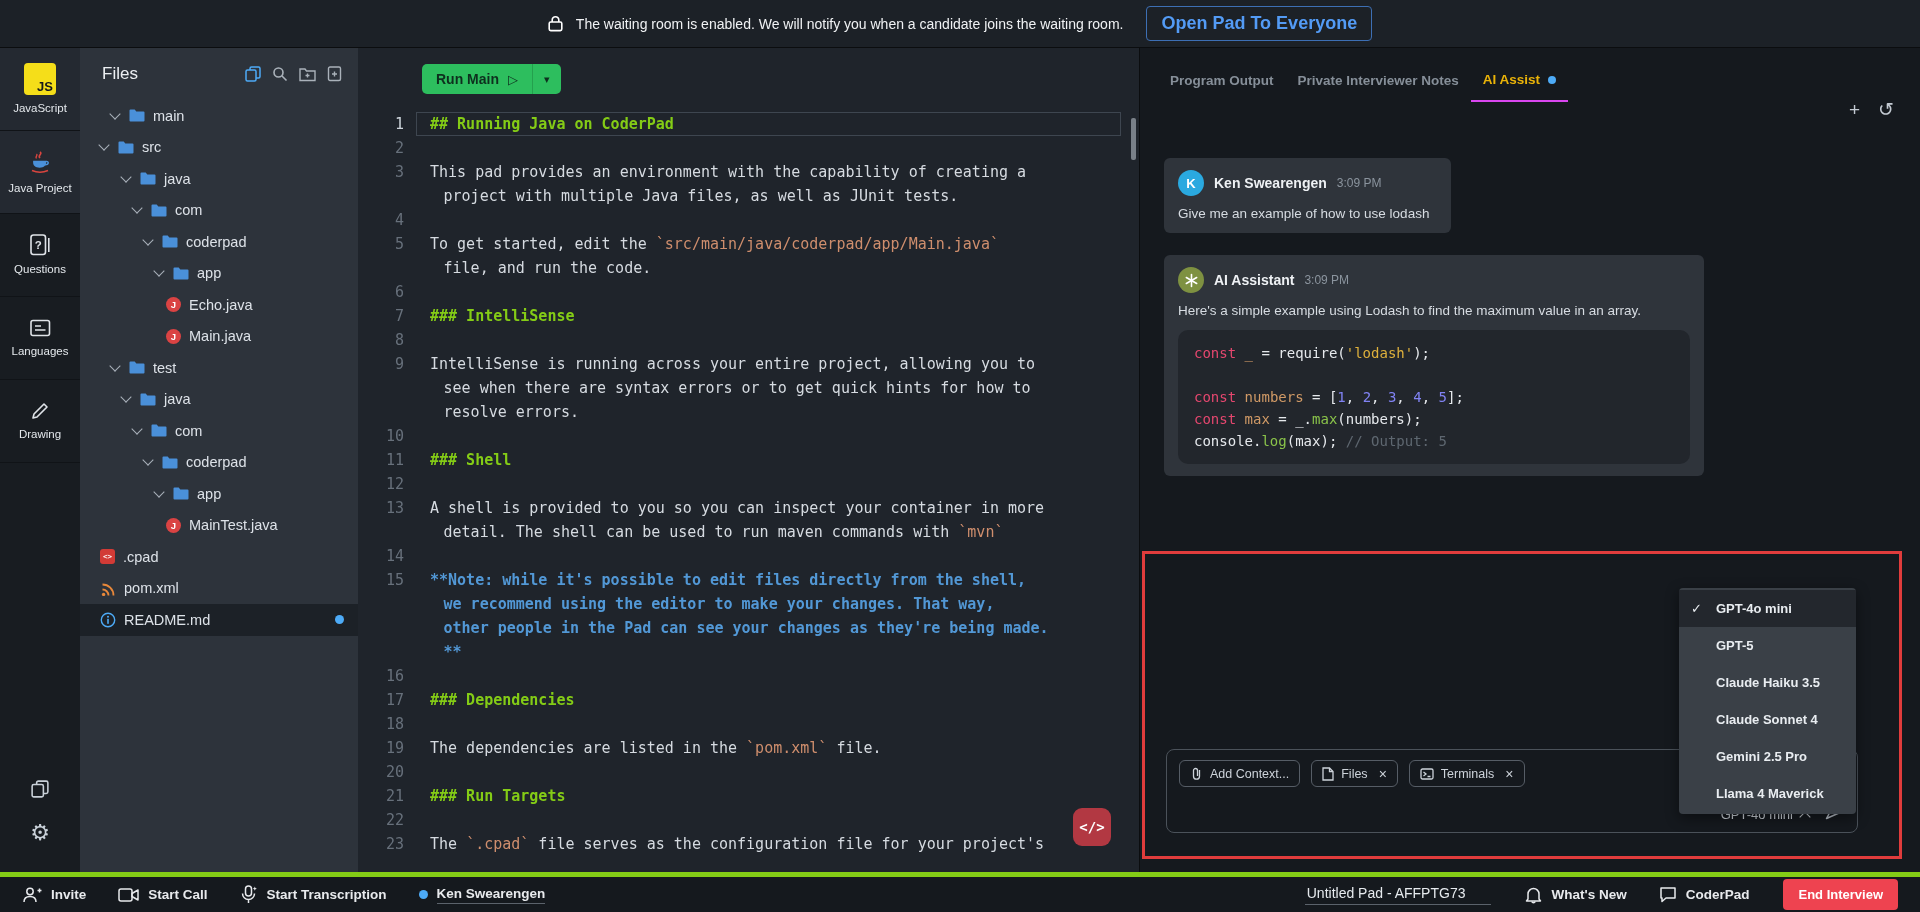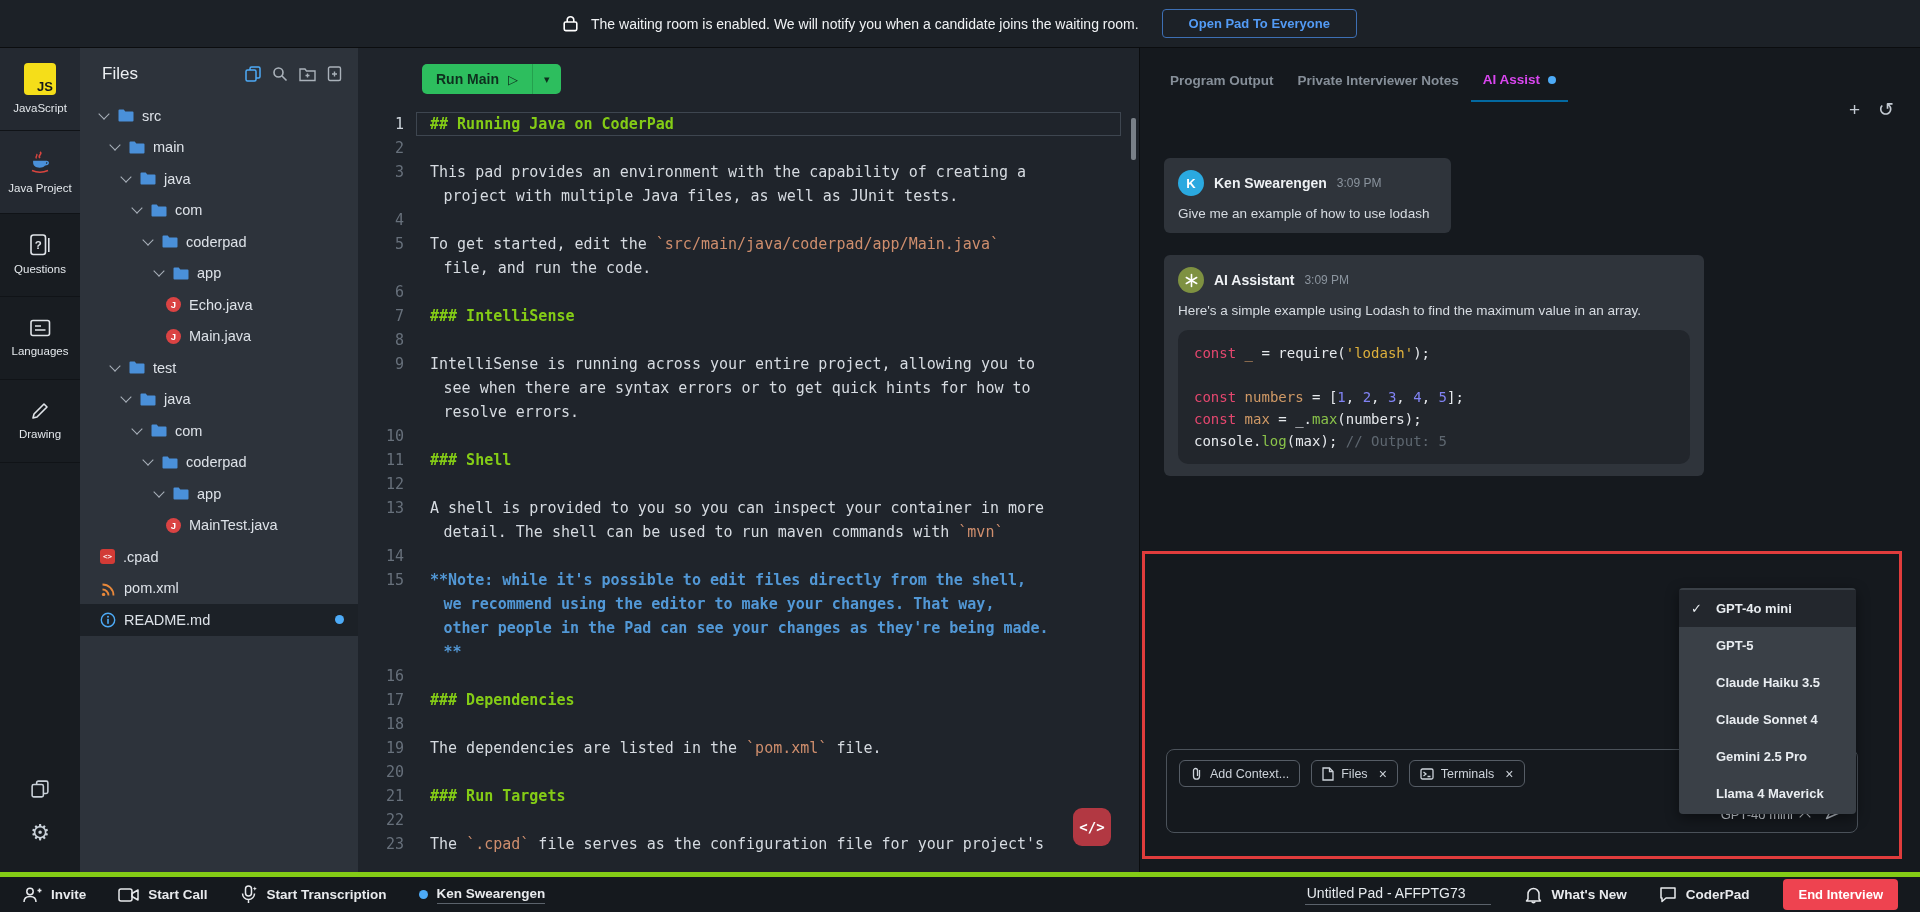--- a/index.html
+++ b/index.html
@@ -3,22 +3,22 @@
 <meta charset="utf-8">
 <style>
   html,body{margin:0;padding:0;background:#101214}
   .page{position:relative;width:1920px;height:912px;overflow:hidden;background:#101214;
         font-family:"Liberation Sans",sans-serif;color:#e8eaed;-webkit-font-smoothing:antialiased}
 
   
   .banner{position:absolute;left:0;top:0;width:100%;height:48px;background:#1c2127;
           display:flex;align-items:center;justify-content:center;gap:13px;font-size:14px;
           color:#f0f2f4;border-bottom:1px solid #0b0d0f;box-sizing:border-box}
-  .open-btn{border:1px solid #3d6fb4;color:#539bf5;font-weight:bold;font-size:13px;
-            padding:6px 26px;border-radius:4px;background:transparent;margin-left:10px;cursor:pointer;
+  .open-btn{border:1px solid #3d6fb4;color:#539bf5;font-weight:bold;font-size:18px;
+            padding:6px 14px;border-radius:4px;background:transparent;margin-left:10px;cursor:pointer;
             font-family:"Liberation Sans",sans-serif}
 
   
   .rail{position:absolute;left:0;top:48px;width:80px;height:824px;background:#181c21}
   .tile{height:82px;display:flex;flex-direction:column;align-items:center;justify-content:center;
         gap:7px;border-bottom:1px solid #101317;cursor:pointer}
   .tile.active{background:#242931}
   .tile .tlabel{font-size:11.5px;color:#e4e8ec;text-align:right;line-height:1.1}
   .jsbox{width:32px;height:32px;background:#f5de19;border-radius:4px;display:flex}
   .jsbox span{margin:auto 3px 1px auto;font-size:13px;font-weight:800;color:#15181c}
@@ -65,21 +65,21 @@
   .ed-scroll{position:absolute;right:3px;top:70px;width:5px;height:42px;background:#aab2ba;opacity:.65;border-radius:2px}
   .code-fab{position:absolute;right:28px;bottom:26px;width:38px;height:38px;background:#b23842;border-radius:9px;
             display:flex;align-items:center;justify-content:center;color:#fff;cursor:pointer;
             font-family:"DejaVu Sans Mono",monospace;font-size:14px;font-weight:bold}
 
   
   .right{position:absolute;left:1139px;top:48px;width:781px;height:824px;background:#15191e;border-left:1px solid #0b0d0f;box-sizing:border-box}
   .tabs{position:absolute;top:24px;left:18px;display:flex}
   .tab{padding:0 12px 13px;font-size:13.5px;font-weight:bold;color:#868f99;display:flex;gap:8px;
        align-items:center;cursor:pointer}
-  .tab.active{color:#d946ef;border-bottom:2px solid #0369a1}
+  .tab.active{color:#eab308;border-bottom:2px solid #d946ef}
   .tabdot{width:8px;height:8px;border-radius:50%;background:#4dabf7}
   .panel-icons{position:absolute;top:52px;right:26px;display:flex;gap:18px;color:#c3cad2}
   .pic{cursor:pointer;font-size:19px;line-height:1}
   .msgs{position:absolute;top:110px;left:24px}
   .msg{background:#2f343b;border-radius:6px;padding:12px 14px;margin-bottom:22px}
   .msg.user{width:fit-content;padding-right:22px}
   .msg.ai{width:512px}
   .mhead{display:flex;align-items:center;gap:10px}
   .avatar{width:26px;height:26px;border-radius:50%;display:flex;align-items:center;justify-content:center;
           font-size:13px;font-weight:bold;color:#fff;flex:none}
@@ -224,37 +224,37 @@
           </svg>
       </span>
       <span class="fh-ic">
         <svg width="15" height="16" viewBox="0 0 15 16" fill="none" stroke="#aab2ba" stroke-width="1.4">
             <rect x="1.5" y="1" width="12" height="13.5" rx="1.5"></rect>
             <path d="M7.5 5.5 v5 M5 8 h5"></path>
           </svg>
       </span>
     </div>
     <div class="tree" id="file-tree">
+        <div class="trow" style="padding-left: 31px;">
+          <span class="chev"></span>
+          <span class="ficon">
+            <svg width="16" height="13" viewBox="0 0 16 13">
+              <path d="M0.5 1.5 a1 1 0 0 1 1 -1 h4.2 l1.6 2 h7.2 a1 1 0 0 1 1 1 v8 a1 1 0 0 1 -1 1 h-13 a1 1 0 0 1 -1 -1 z" fill="#4a90d9"></path>
+            </svg>
+          </span>
+          <span>main</span>
+        </div>
         <div class="trow" style="padding-left: 20px;">
           <span class="chev"></span>
           <span class="ficon">
             <svg width="16" height="13" viewBox="0 0 16 13">
               <path d="M0.5 1.5 a1 1 0 0 1 1 -1 h4.2 l1.6 2 h7.2 a1 1 0 0 1 1 1 v8 a1 1 0 0 1 -1 1 h-13 a1 1 0 0 1 -1 -1 z" fill="#4a90d9"></path>
             </svg>
           </span>
           <span>src</span>
-        </div>
-        <div class="trow" style="padding-left: 31px;">
-          <span class="chev"></span>
-          <span class="ficon">
-            <svg width="16" height="13" viewBox="0 0 16 13">
-              <path d="M0.5 1.5 a1 1 0 0 1 1 -1 h4.2 l1.6 2 h7.2 a1 1 0 0 1 1 1 v8 a1 1 0 0 1 -1 1 h-13 a1 1 0 0 1 -1 -1 z" fill="#4a90d9"></path>
-            </svg>
-          </span>
-          <span>main</span>
         </div>
         <div class="trow" style="padding-left: 42px;">
           <span class="chev"></span>
           <span class="ficon">
             <svg width="16" height="13" viewBox="0 0 16 13">
               <path d="M0.5 1.5 a1 1 0 0 1 1 -1 h4.2 l1.6 2 h7.2 a1 1 0 0 1 1 1 v8 a1 1 0 0 1 -1 1 h-13 a1 1 0 0 1 -1 -1 z" fill="#4a90d9"></path>
             </svg>
           </span>
           <span>java</span>
         </div>

